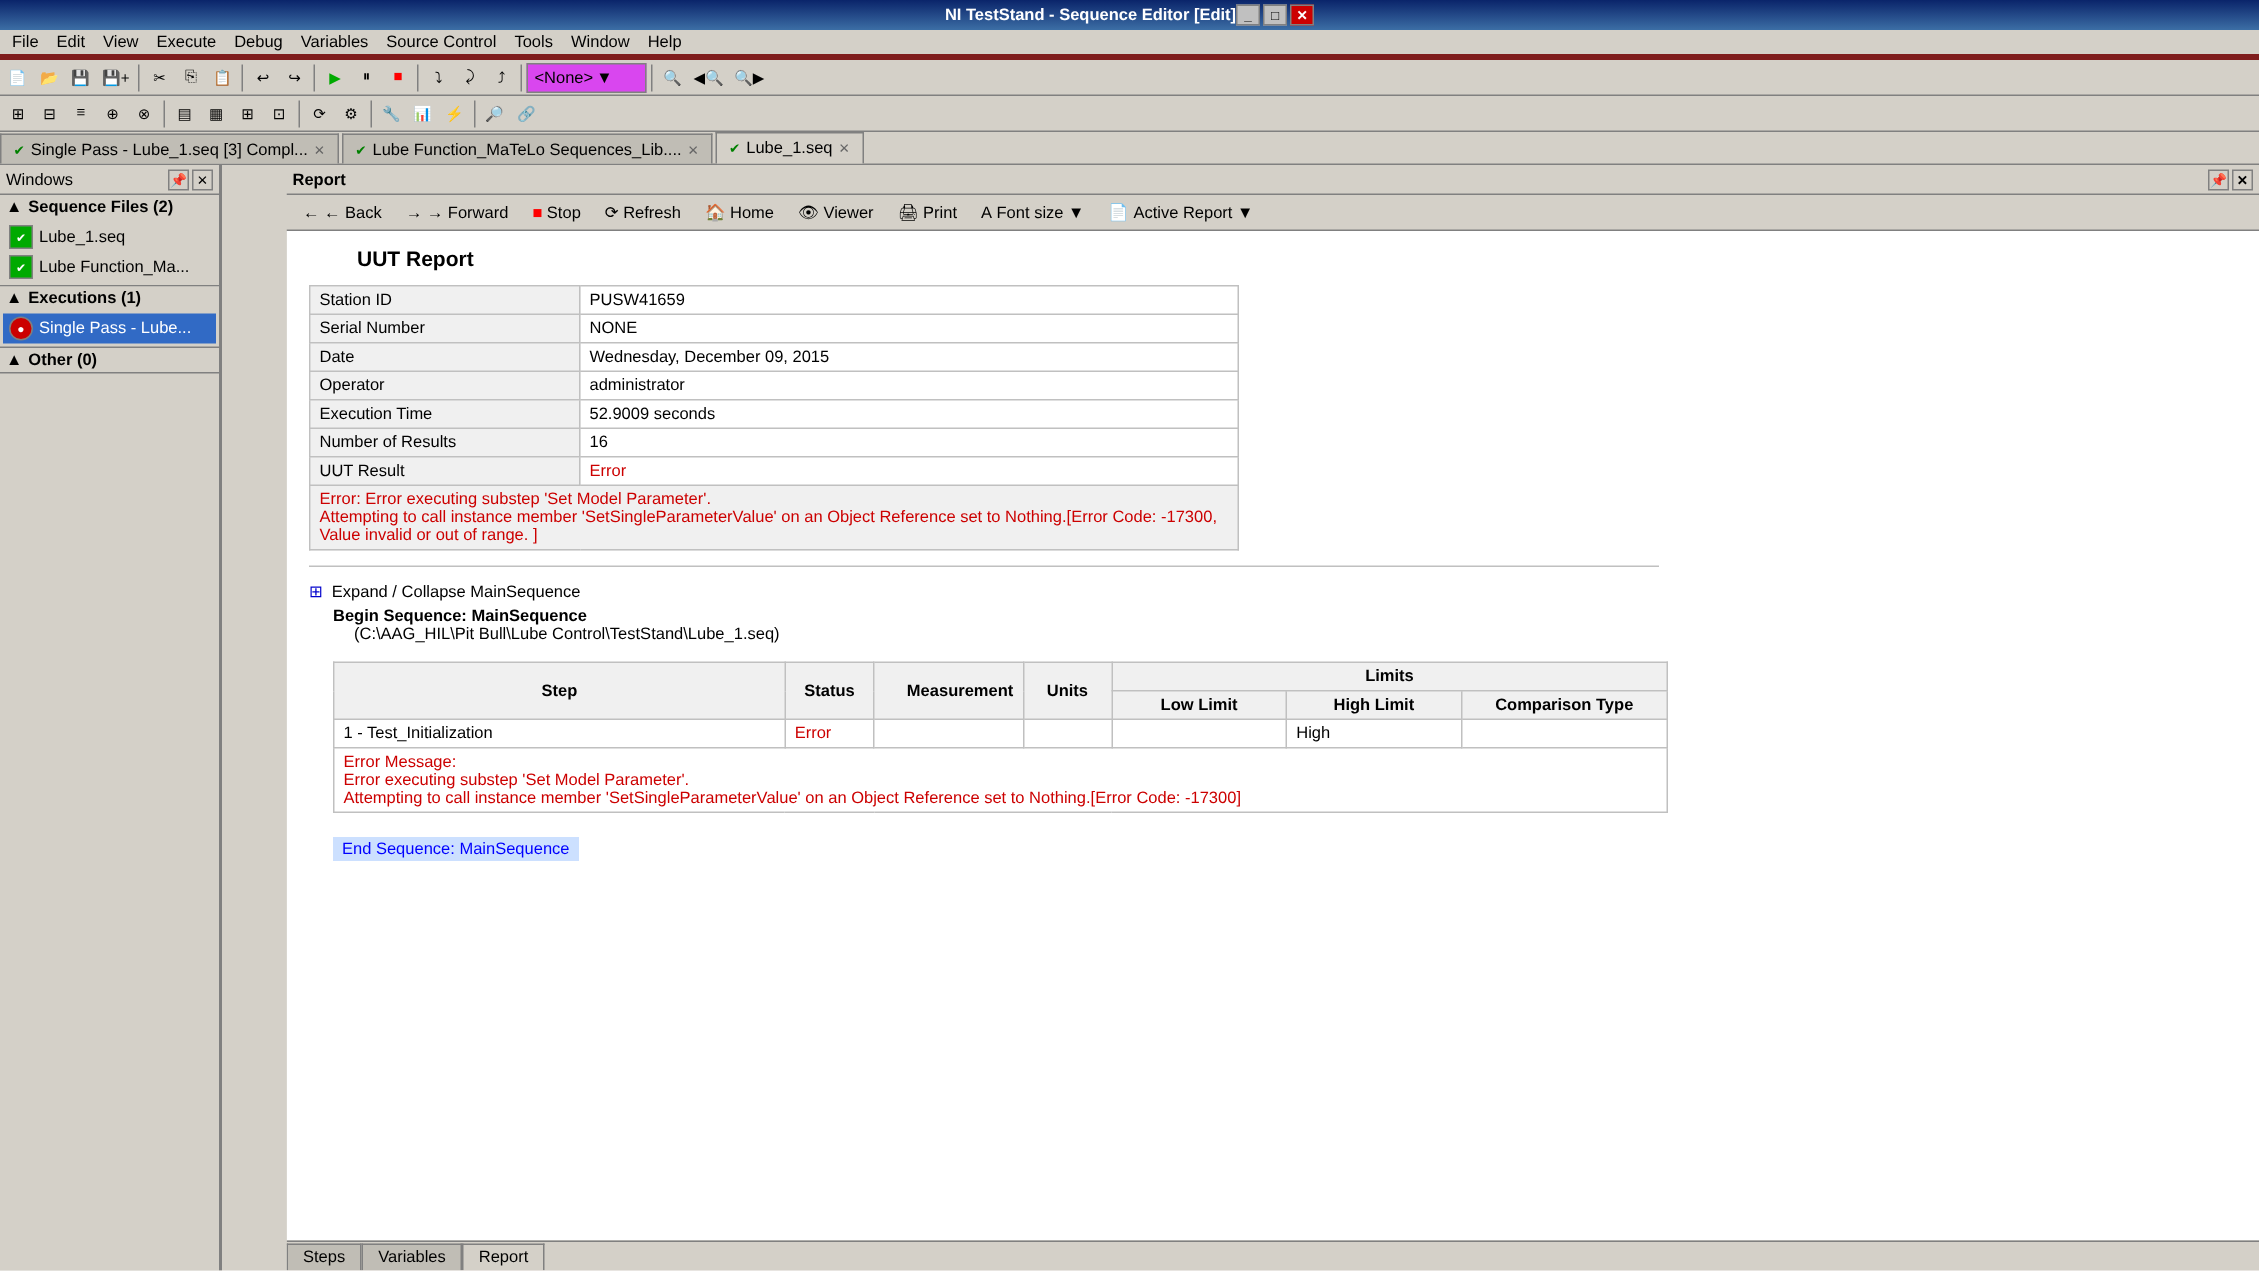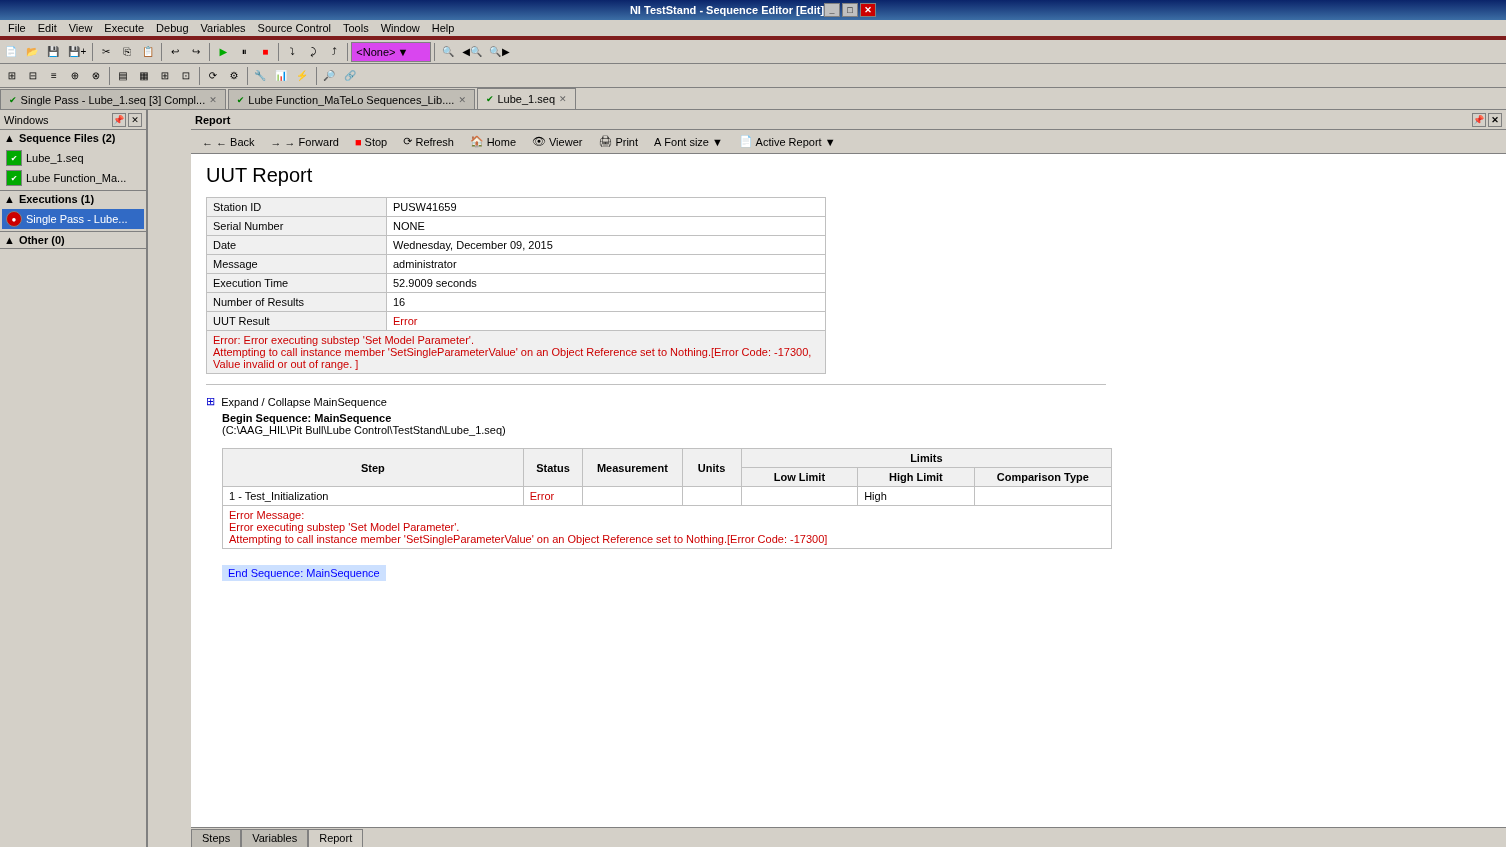--- a/index.html
+++ b/index.html
@@ -43,32 +43,32 @@
     .item-icon.red-circle { background: #cc0000; border-radius: 50%; color: white; }
 
     
     .right-content { flex: 1; display: flex; flex-direction: column; overflow: hidden; }
 
     
     .report-panel { flex: 1; background: white; overflow-y: auto; display: flex; flex-direction: column; }
     .report-toolbar { background: #d4d0c8; height: 24px; display: flex; align-items: center; border-bottom: 1px solid #808080; padding: 0 4px; gap: 2px; }
     .report-tb-btn { height: 20px; padding: 0 6px; background: #d4d0c8; border: 1px solid transparent; display: flex; align-items: center; gap: 3px; cursor: pointer; font-size: 11px; }
     .report-content { padding: 10px 15px; flex: 1; }
-    .report-title { font-size: 20px; font-weight: normal; margin-bottom: 10px; }
+    .report-title { font-size: 14px; font-weight: bold; margin-bottom: 10px; margin-left: 32px; }
     .report-table { border-collapse: collapse; width: 620px; margin-bottom: 10px; }
     .report-table td { border: 1px solid #c0c0c0; padding: 3px 6px; font-size: 11px; }
     .report-table td:first-child { background: #f0f0f0; font-weight: normal; width: 180px; }
     .error-text { color: #cc0000; font-size: 11px; }
 
     
     .seq-section { margin: 10px 0; }
     .seq-header { display: flex; align-items: center; gap: 6px; font-size: 11px; margin-bottom: 4px; }
     .seq-expand { cursor: pointer; color: #0000cc; }
     .seq-title { font-weight: bold; font-size: 11px; }
-    .seq-path { font-size: 11px; }
+    .seq-path { font-size: 11px; margin-left: 14px; }
     .seq-table { border-collapse: collapse; width: 890px; font-size: 11px; }
     .seq-table th { background: #f0f0f0; border: 1px solid #c0c0c0; padding: 3px 6px; font-weight: bold; text-align: center; }
     .seq-table td { border: 1px solid #c0c0c0; padding: 3px 6px; }
     .limits-header { text-align: center; }
     .end-seq { color: #0000ff; font-size: 11px; background: #cce0ff; padding: 2px 6px; display: inline-block; margin-top: 8px; }
 
     
     .bottom-tabs { height: 20px; background: #d4d0c8; display: flex; align-items: flex-end; border-top: 1px solid #808080; }
     .bottom-tab { height: 18px; padding: 2px 10px; border: 1px solid #808080; border-bottom: none; background: #c0bdb5; cursor: pointer; font-size: 11px; }
     .bottom-tab.active { background: #d4d0c8; }
@@ -290,21 +290,21 @@
             </tr>
             <tr>
               <td>Serial Number</td>
               <td>NONE</td>
             </tr>
             <tr>
               <td>Date</td>
               <td>Wednesday, December 09, 2015</td>
             </tr>
             <tr>
-              <td>Message</td>
+              <td>Operator</td>
               <td>administrator</td>
             </tr>
             <tr>
               <td>Execution Time</td>
               <td>52.9009 seconds</td>
             </tr>
             <tr>
               <td>Number of Results</td>
               <td>16</td>
             </tr>
@@ -331,21 +331,21 @@
             <div style="margin-left:16px;">
               <div class="seq-title">Begin Sequence: MainSequence</div>
               <div class="seq-path">(C:\AAG_HIL\Pit Bull\Lube Control\TestStand\Lube_1.seq)</div>
               <br>
               
               <table class="seq-table">
                 <thead>
                   <tr>
                     <th rowspan="2" style="width:310px;">Step</th>
                     <th rowspan="2" style="width:60px;">Status</th>
-                    <th rowspan="2" style="width:100px;">Measurement</th>
+                    <th rowspan="2" style="width:100px;text-align:right;">Measurement</th>
                     <th rowspan="2" style="width:60px;">Units</th>
                     <th colspan="3" class="limits-header">Limits</th>
                   </tr>
                   <tr>
                     <th style="width:120px;">Low Limit</th>
                     <th style="width:120px;">High Limit</th>
                     <th style="width:140px;">Comparison Type</th>
                   </tr>
                 </thead>
                 <tbody>

